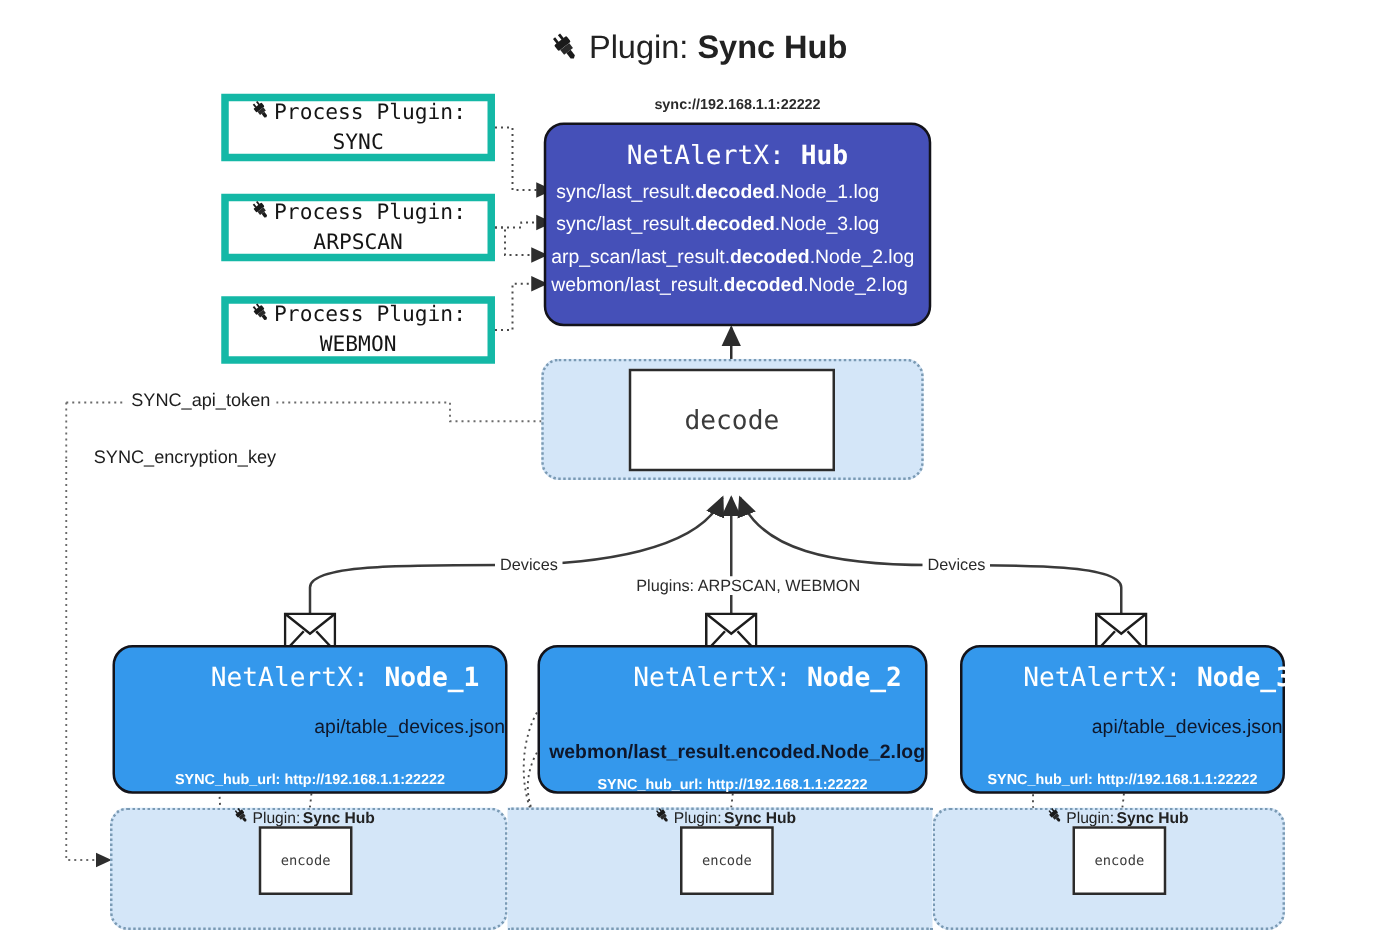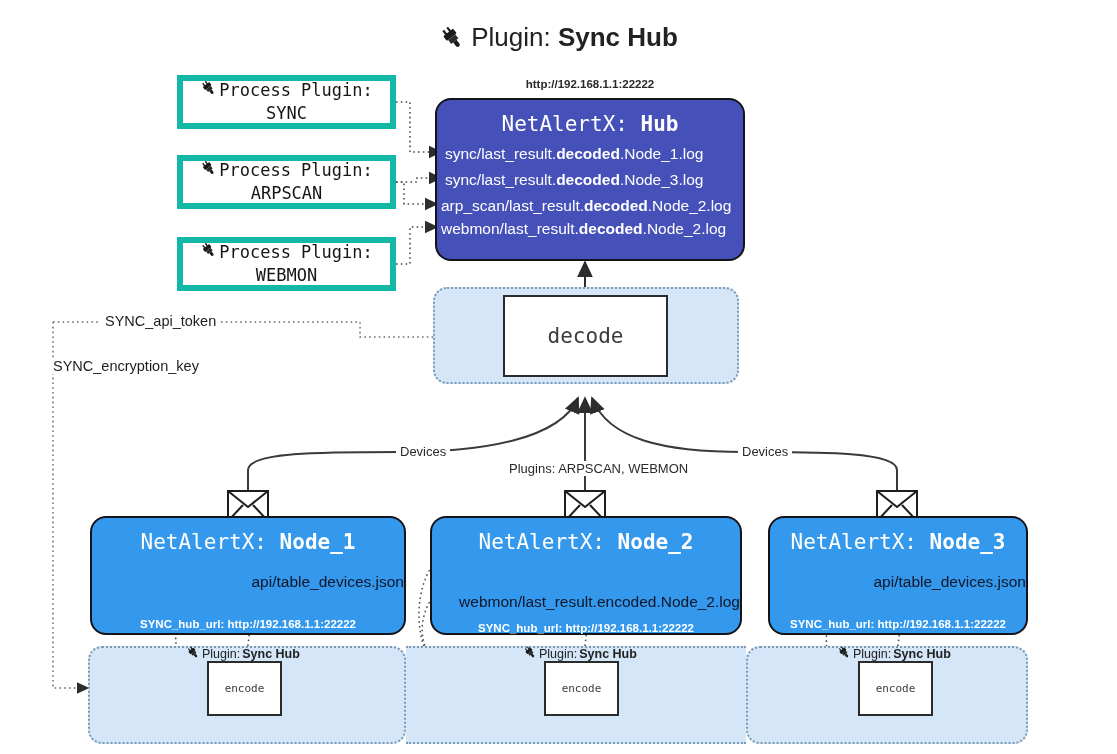--- a/index.html
+++ b/index.html
@@ -39,21 +39,21 @@
   .wbox{position:absolute;box-sizing:border-box;background:#fff;border:2px solid #2b2b2b;
         display:flex;align-items:center;justify-content:center;
         font-family:"DejaVu Sans Mono","Liberation Mono",monospace;color:#3b3b3b;}
   .wbox.decode{font-size:21px;}
   .wbox.encode{font-size:11px;}
 
   
   .node{position:absolute;box-sizing:border-box;background:#3498ec;border:2px solid #13131a;
         border-radius:16px;}
   .nodetitle{position:absolute;left:0;top:12px;width:100%;text-align:center;color:#fff;
-             font-family:"DejaVu Sans Mono","Liberation Mono",monospace;font-size:21px;white-space:nowrap;}
+             font-family:"DejaVu Sans Mono","Liberation Mono",monospace;font-size:21px;white-space:nowrap;padding-left:28px;}
   .nodetitle .b{font-weight:bold;}
   .nodeline{position:absolute;left:0;width:100%;text-align:right;color:#0f172a;
             font-size:15.5px;white-space:nowrap;line-height:18px;}
   .nodefoot{position:absolute;left:0;width:100%;text-align:center;color:#fff;
             font-size:11.5px;font-weight:bold;white-space:nowrap;}
 
   
   .pcap{position:absolute;font-size:12.5px;color:#222;white-space:nowrap;
         display:flex;align-items:center;gap:2px;}
   .pcap .b{font-weight:bold;}
@@ -186,21 +186,21 @@
           <rect x="8.2" y="13" width="9" height="5" fill="#2a2a2a"></rect>
           <path d="M10.5 18 L14.8 18 L14.8 23.5 L12.6 25 L10.5 23.5 Z" fill="#1a1a1a"></path>
         </g>
           </svg>
       </span>
       <span>Process Plugin:</span>
     </div>
     <div class="l2">WEBMON</div>
   </div>
 
-  <div class="huburl" style="left:435px;top:78px;width:310px;">http://192.168.1.1:22222</div>
+  <div class="huburl" style="left:435px;top:78px;width:310px;">sync://192.168.1.1:22222</div>
 
   <div class="hub" style="left:435px;top:98px;width:310px;height:163px;">
     <div class="hubtitle">
       <span>NetAlertX: </span><span class="b">Hub</span>
     </div>
     <div class="hubline" style="top:45px;">
       <span>sync/last_result.</span><span class="b">decoded</span><span>.Node_1.log</span>
     </div>
     <div class="hubline" style="top:71px;">
       <span>sync/last_result.</span><span class="b">decoded</span><span>.Node_3.log</span>
@@ -212,21 +212,21 @@
       <span>webmon/last_result.</span><span class="b">decoded</span><span>.Node_2.log</span>
     </div>
   </div>
 
   <div class="pane" style="left:433px;top:287px;width:306px;height:97px;"></div>
   <div class="wbox decode" style="left:503px;top:295px;width:165px;height:82px;">
     <span>decode</span>
   </div>
 
   <div class="keylabel" style="left:100px;top:313px;">SYNC_api_token</div>
-  <div class="keylabel" style="left:48px;top:358px;">SYNC_encryption_key</div>
+  <div class="keylabel" style="left:70px;top:358px;">SYNC_encryption_key</div>
 
   <div class="elabel" style="left:396px;top:444px;">Devices</div>
   <div class="elabel" style="left:738px;top:444px;">Devices</div>
   <div class="elabel" style="left:505px;top:461px;">Plugins: ARPSCAN, WEBMON</div>
 
   <div style="position:absolute;left:227px;top:490px;width:42px;height:32px;">
     <svg width="42" height="32" viewBox="0 0 42 32">
       <rect x="1" y="1" width="40" height="30" fill="#fff" stroke="#1d1d1d" stroke-width="2"></rect>
       <path d="M1,1 L21,17 L41,1" fill="none" stroke="#1d1d1d" stroke-width="2"></path>
       <path d="M1,31 L16,15 M41,31 L26,15" fill="none" stroke="#1d1d1d" stroke-width="2"></path>
@@ -244,21 +244,21 @@
     <svg width="42" height="32" viewBox="0 0 42 32">
       <rect x="1" y="1" width="40" height="30" fill="#fff" stroke="#1d1d1d" stroke-width="2"></rect>
       <path d="M1,1 L21,17 L41,1" fill="none" stroke="#1d1d1d" stroke-width="2"></path>
       <path d="M1,31 L16,15 M41,31 L26,15" fill="none" stroke="#1d1d1d" stroke-width="2"></path>
     </svg>
   </div>
   <div class="node" style="left:430px;top:516px;width:312px;height:119px;">
     <div class="nodetitle">
       <span>NetAlertX: </span><span class="b">Node_2</span>
     </div>
-    <div class="nodeline" style="top:75px;">webmon/last_result.encoded.Node_2.log</div>
+    <div class="nodeline" style="top:75px;font-weight:bold;">webmon/last_result.encoded.Node_2.log</div>
     <div class="nodefoot" style="top:104px;">SYNC_hub_url: http://192.168.1.1:22222</div>
   </div>
 
   <div style="position:absolute;left:876px;top:490px;width:42px;height:32px;">
     <svg width="42" height="32" viewBox="0 0 42 32">
       <rect x="1" y="1" width="40" height="30" fill="#fff" stroke="#1d1d1d" stroke-width="2"></rect>
       <path d="M1,1 L21,17 L41,1" fill="none" stroke="#1d1d1d" stroke-width="2"></path>
       <path d="M1,31 L16,15 M41,31 L26,15" fill="none" stroke="#1d1d1d" stroke-width="2"></path>
     </svg>
   </div>

